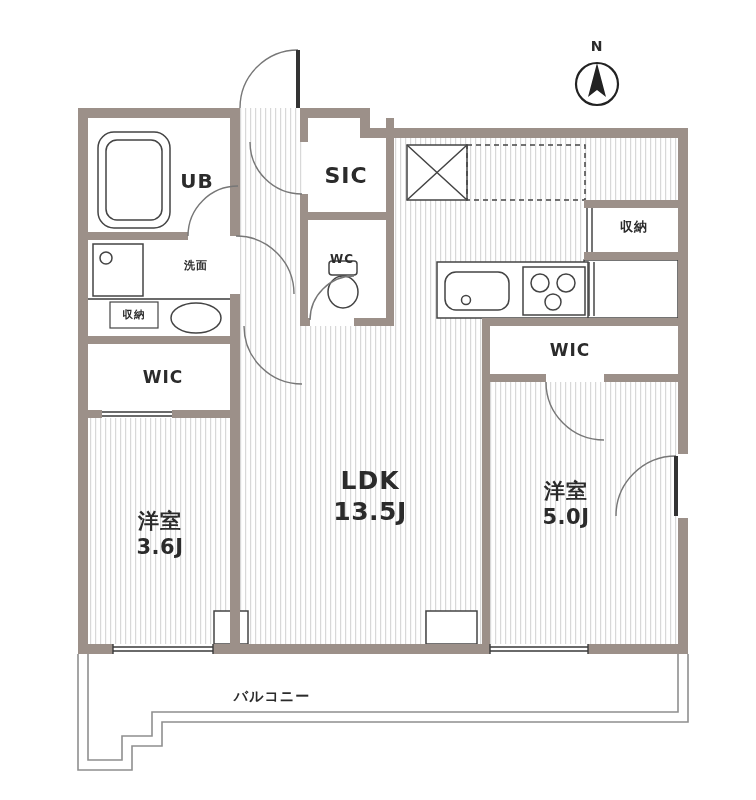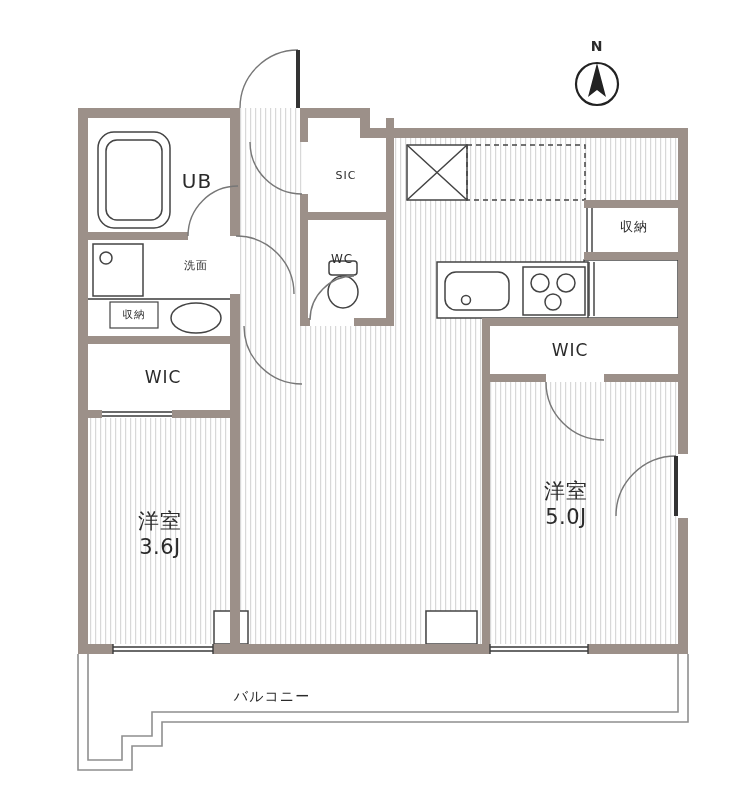--- a/index.html
+++ b/index.html
@@ -6,21 +6,21 @@
   html,body{margin:0;padding:0;background:#fff;}
   .plan{
     position:relative;width:756px;height:800px;background:#fff;
     font-family:"DejaVu Sans", sans-serif;color:#2b2b2b;overflow:hidden;
   }
   .plan svg{position:absolute;left:0;top:0;}
   .walls-g rect{fill:var(--wall);}
   .pline{stroke:var(--line);}
   .lbl{
     position:absolute;transform:translate(-50%,-50%);
-    white-space:nowrap;text-align:center;letter-spacing:1px;line-height:1.25;
+    white-space:nowrap;text-align:center;letter-spacing:1px;line-height:1.25;font-weight:bold;
   }
   .lbl .sub{letter-spacing:0.5px;}
 </style>
 </head>
 <body>
 
 <div class="plan">
 
   <svg width="756" height="800" viewBox="0 0 756 800">
     <defs>
@@ -138,23 +138,27 @@
   <div class="lbl" style="left:197px;top:181px;font-size:20px;">UB</div>
   <div class="lbl" style="left:196px;top:266px;font-size:11px;">洗面</div>
   <div class="lbl" style="left:134px;top:315px;font-size:10.5px;">収納</div>
   <div class="lbl" style="left:163px;top:378px;font-size:17px;">WIC</div>
 
   <div class="lbl" style="left:160px;top:534px;font-size:21px;">
     <div>洋室</div>
     <div class="sub">3.6J</div>
   </div>
 
-  <div class="lbl" style="left:346px;top:176px;font-size:11px;">SIC</div>
+  <div class="lbl" style="left:346px;top:176px;font-size:22px;">SIC</div>
   <div class="lbl" style="left:342px;top:259px;font-size:12px;">WC</div>
 
+  <div class="lbl" style="left:370px;top:496px;font-size:25px;">
+    <div>LDK</div>
+    <div class="sub">13.5J</div>
+  </div>
 
   <div class="lbl" style="left:634px;top:227px;font-size:13px;">収納</div>
   <div class="lbl" style="left:570px;top:351px;font-size:17px;">WIC</div>
 
   <div class="lbl" style="left:566px;top:504px;font-size:21px;">
     <div>洋室</div>
     <div class="sub">5.0J</div>
   </div>
 
   <div class="lbl" style="left:272px;top:697px;font-size:14px;">バルコニー</div>

